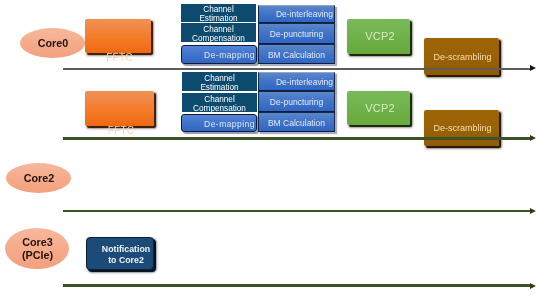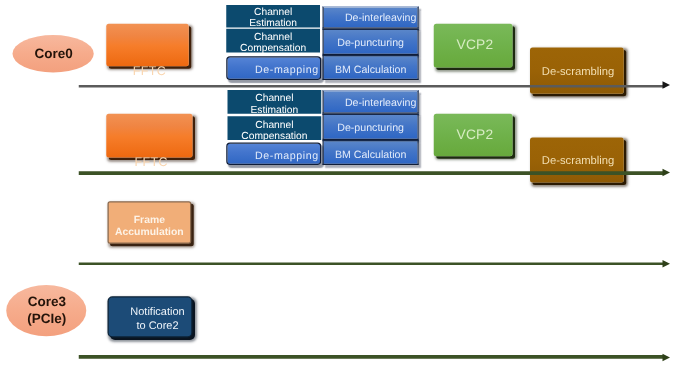--- a/index.html
+++ b/index.html
@@ -38,32 +38,32 @@
   .deep>span{position:relative;top:1.5px;display:inline-block;}
   .vcp{font-size:11px;color:#d7ecc3;border-radius:2px;letter-spacing:.2px;padding-left:3px;
        background:linear-gradient(180deg,#7ab959 0%,#72b44f 35%,#6cae44 70%,#67a93c 100%);
        box-shadow:2px 2px 0 0 #1d2a10, 2px 2px 2px 1px rgba(20,35,8,.45);}
   .brown{font-size:9px;color:#f2dfb3;border-radius:2px;padding-left:2px;
          background:linear-gradient(180deg,#9d6507 0%,#9a6206 50%,#8e5a05 100%);
          box-shadow:2px 2px 0 0 #2b1a02, 2px 2px 2px 1px rgba(35,20,2,.5);margin-top:20px;}
   .frame{font-size:8.3px;font-weight:bold;color:#fdf3e7;border-radius:2px;background:#f1ae78;line-height:10.5px;
          box-shadow:2px 2px 0 0 #3a2312, 2px 2px 2px 1px rgba(55,30,10,.4);border:1px solid #8b6a4e;}
   .frame>span{position:relative;top:2px;display:inline-block;}
-  .notif{font-size:8.8px;font-weight:normal;color:#eef4fa;border-radius:4px;background:#1c4b77;line-height:11px;
+  .notif{font-size:8.8px;font-weight:bold;color:#eef4fa;border-radius:4px;background:#1c4b77;line-height:11px;
          box-shadow:2px 2px 0 0 #0a1420, 2px 2px 2px 1px rgba(8,20,35,.45);border:1.4px solid #0b2236;padding-left:12px;}
   .notif>span{position:relative;top:1px;display:inline-block;}
   .brown>span{position:relative;top:0.5px;display:inline-block;}
   .fftc>span{position:relative;top:6px;display:inline-block;margin-top:32px;}
 </style>
 </head>
 <body>
 
 <div class="stage">
 
-  <div class="node ellipse" style="left:10px;top:28px;width:65px;height:30px;text-align:center;">
+  <div class="node ellipse" style="left:20px;top:28px;width:65px;height:30px;text-align:center;">
     <span>Core0</span>
   </div>
 
   <div class="node box fftc" style="left:85px;top:19px;width:66px;height:34px;">
     <span>FFTC</span>
   </div>
 
   <div class="node box chan" style="left:181px;top:4px;width:75px;height:18px;">
     <span><span>Channel</span><br><span>Estimation</span></span>
   </div>
@@ -122,24 +122,24 @@
   <div class="node box vcp" style="left:347px;top:91px;width:63px;height:34px;">
     <span>VCP2</span>
   </div>
   <div class="node box brown" style="left:424px;top:90px;width:75px;height:36px;">
     <span>De-scrambling</span>
   </div>
 
   <div class="lane grn" style="left:63px;top:137px;width:469px;"></div>
   <div class="arrowhead grn-head" style="left:530px;top:134.5px;"></div>
 
+  <div class="node ellipse" style="left:6px;top:163px;width:65px;height:30px;">
+    <span>Core2</span>
+  </div>
 
-  <div class="node box frame" style="left:86px;top:161px;width:67px;height:34px;">
-    <span><span>Frame</span><br><span>Accumulation</span></span>
-  </div>
 
   <div class="lane grn" style="left:63px;top:209.5px;width:469px;"></div>
   <div class="arrowhead grn-head" style="left:530px;top:207.6px;"></div>
 
   <div class="node ellipse core3" style="left:5px;top:228px;width:64px;height:41px;">
     <span><span>Core3</span><br><span>(PCIe)</span></span>
   </div>
 
   <div class="node box notif" style="left:86px;top:237px;width:68px;height:33px;">
     <span><span>Notification</span><br><span>to Core2</span></span>

